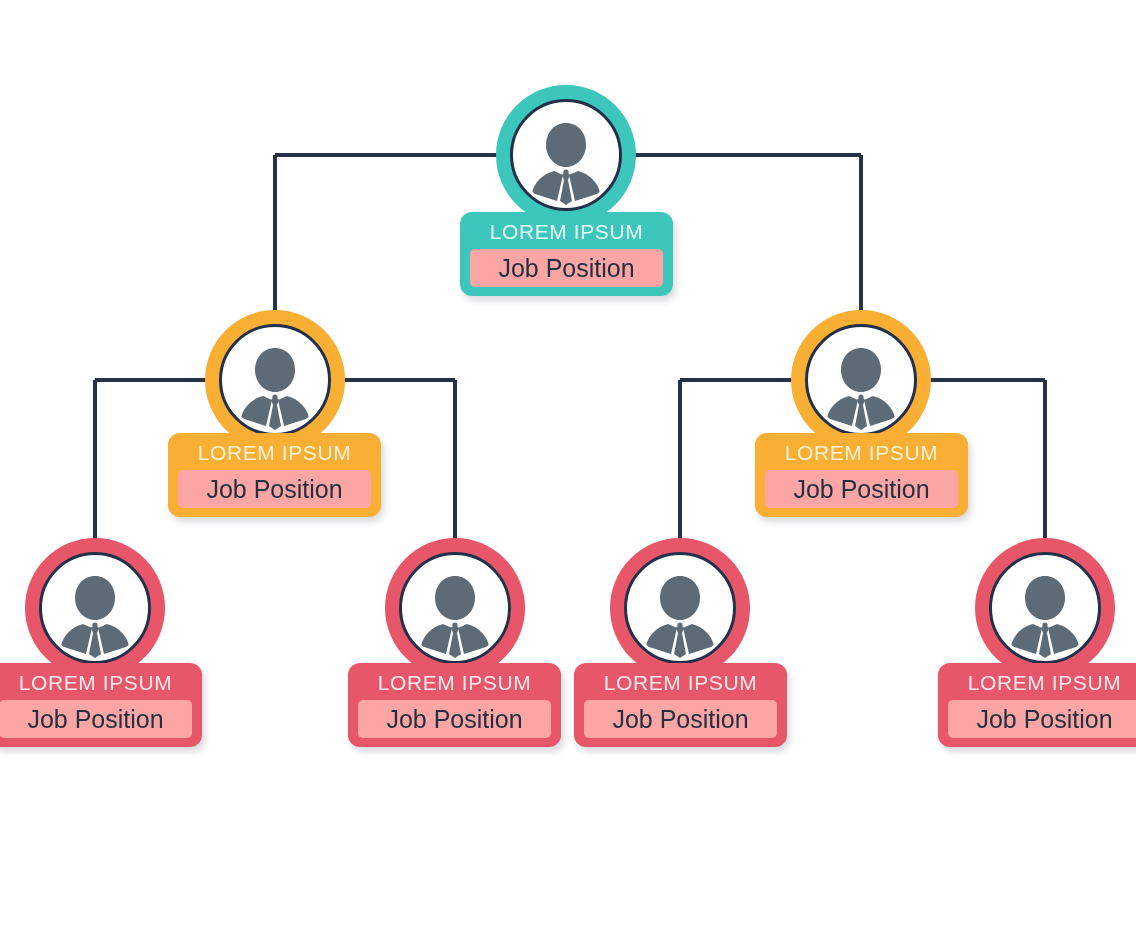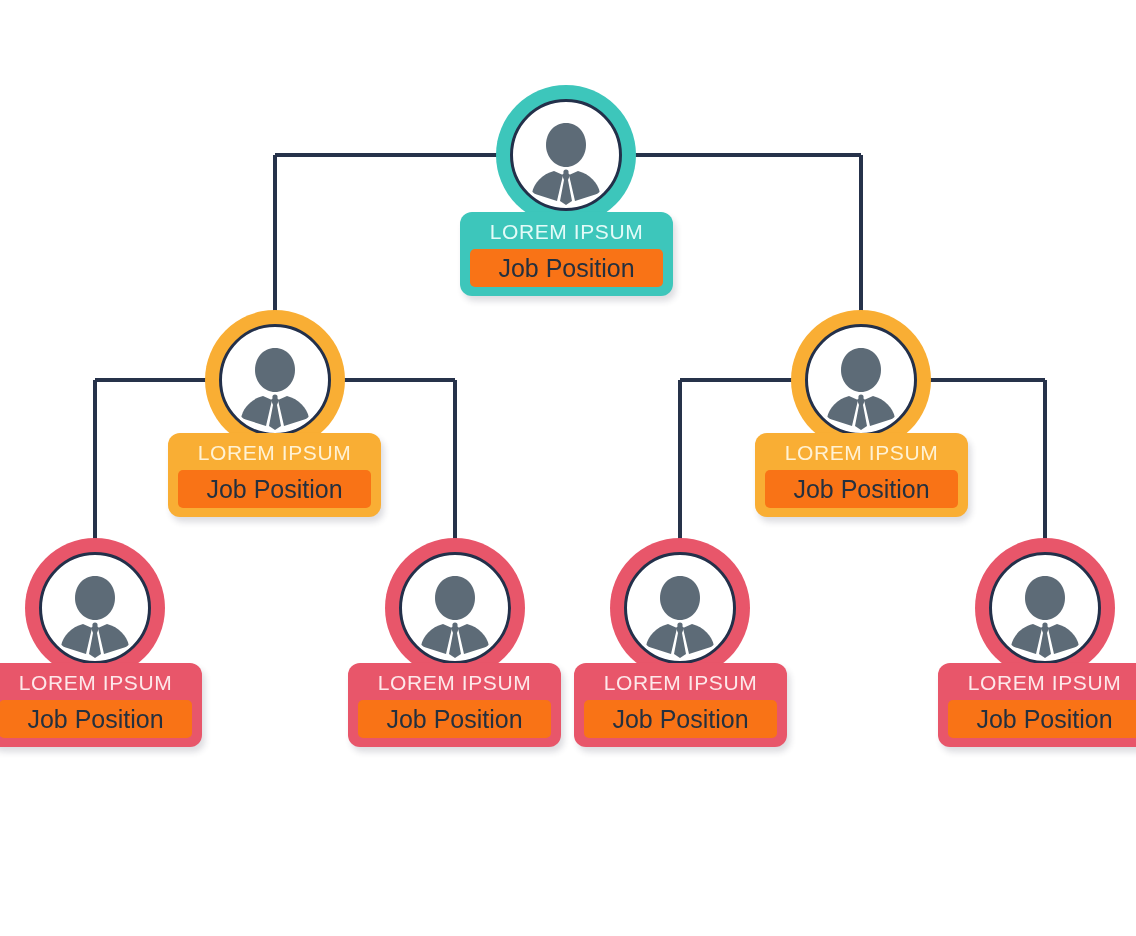--- a/index.html
+++ b/index.html
@@ -66,21 +66,21 @@
     text-align: center;
     color: #fdf3e2;
     font-size: 21px;
     line-height: 26px;
     letter-spacing: 0.6px;
     white-space: nowrap;
     padding-bottom: 4px;
   }
   .card .slot {
     display: block;
-    background: #f97316;
+    background: #fca5a5;
     border-radius: 5px;
     text-align: center;
     color: #24303f;
     font-size: 25px;
     line-height: 38px;
     white-space: nowrap;
   }
   .card.teal .cap  { color: #e4fbf8; }
   .card.amber .cap { color: #fff2d4; }
   .card.rose .cap  { color: #fde8ea; }

